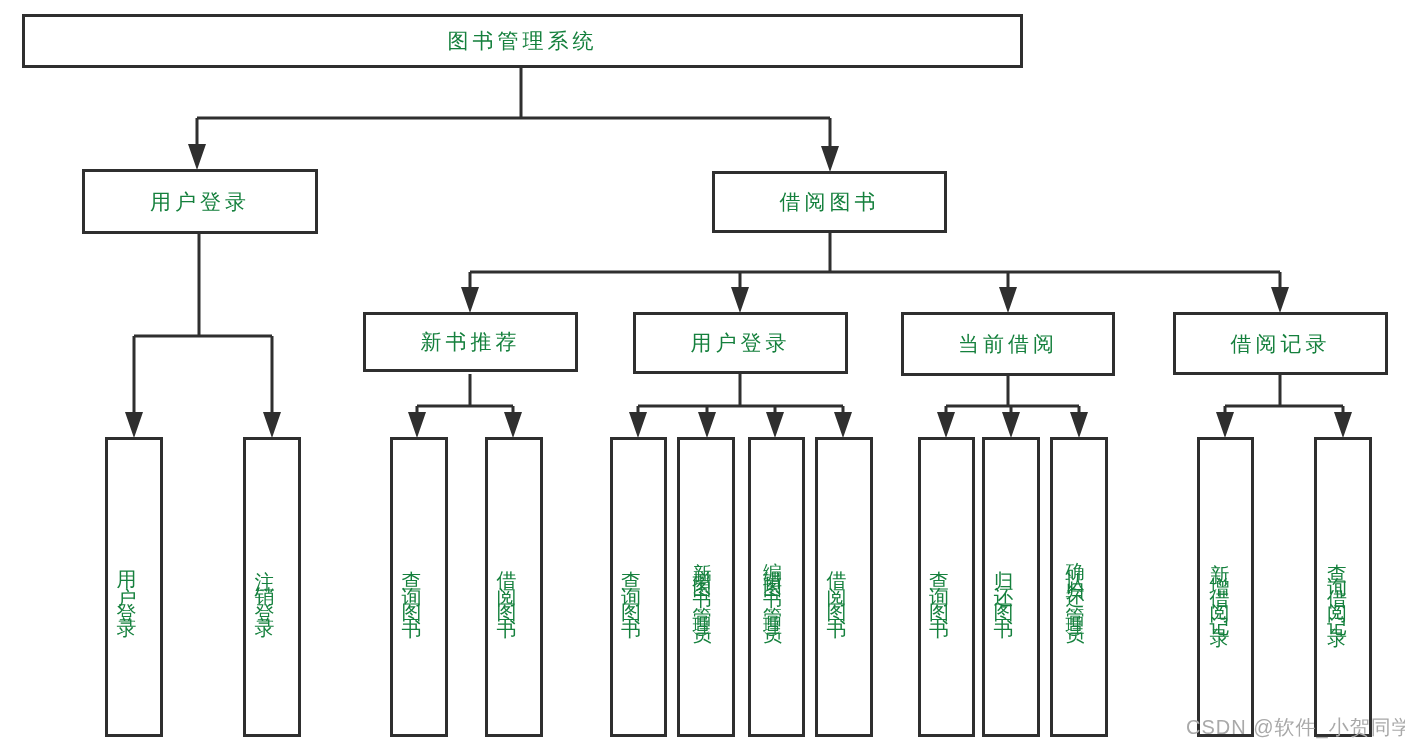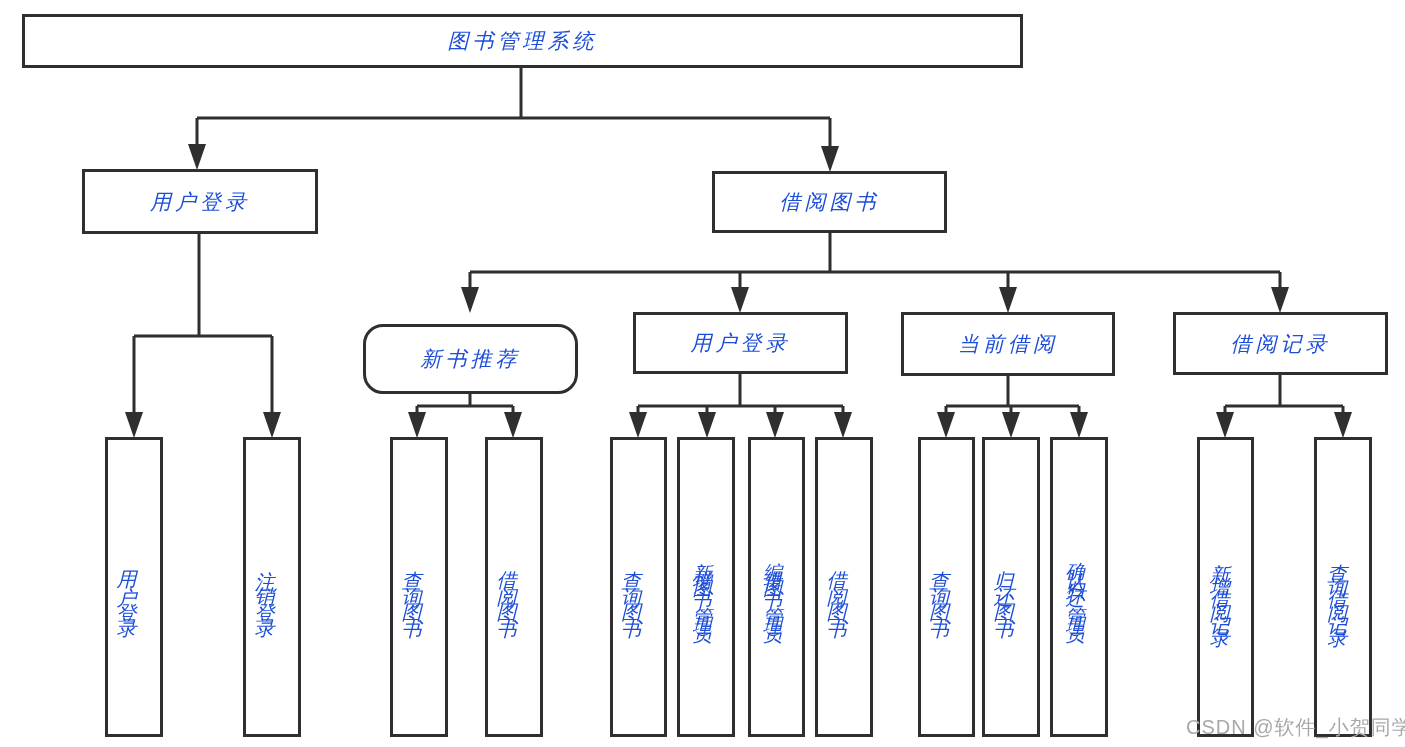--- a/index.html
+++ b/index.html
@@ -3,22 +3,22 @@
 <meta charset="utf-8">
 <style>
   html,body { margin:0; padding:0; background:#ffffff; }
   .canvas {
     position:relative; width:1405px; height:747px; background:#ffffff;
     font-family:"Liberation Sans","DejaVu Sans",sans-serif; overflow:hidden;
   }
   .connectors { position:absolute; left:0; top:0; width:1405px; height:747px; }
   .box {
     position:absolute; box-sizing:border-box; background:#ffffff;
-    border:3px solid #2f2f2f; color:#1d4ed8;
-    display:flex; align-items:center; justify-content:center;font-style:italic;
+    border:3px solid #2f2f2f; color:#15803d;
+    display:flex; align-items:center; justify-content:center;
   }
   .h-box { font-size:21px; letter-spacing:4px; white-space:nowrap; }
   .v-box {
     writing-mode:vertical-rl; text-orientation:mixed;
     font-size:20px; line-height:1;
   }
   .ls-wide  { letter-spacing:16px; padding-block-start:14px; }
   .ls-med   { letter-spacing:13px; padding-block-start:11px; }
   .ls-tight { letter-spacing:9px; font-size:19px; padding-block-start:7px; }
   .watermark {
@@ -72,21 +72,21 @@
              M1070,412 h18 L1079,438 z
              M1216,412 h18 L1225,438 z
              M1334,412 h18 L1343,438 z" fill="#2f2f2f" stroke="none"></path>
   </svg>
 
   <div class="box h-box" style="left:22px;top:14px;width:1001px;height:54px;">图书管理系统</div>
 
   <div class="box h-box" style="left:82px;top:169px;width:236px;height:65px;">用户登录</div>
   <div class="box h-box" style="left:712px;top:171px;width:235px;height:62px;">借阅图书</div>
 
-  <div class="box h-box" style="left:363px;top:324px;width:215px;height:70px;border-radius:20px;">新书推荐</div>
+  <div class="box h-box" style="left:363px;top:312px;width:215px;height:60px;">新书推荐</div>
   <div class="box h-box" style="left:633px;top:312px;width:215px;height:62px;">用户登录</div>
   <div class="box h-box" style="left:1173px;top:312px;width:215px;height:63px;">借阅记录</div>
   <div class="box h-box" style="left:901px;top:312px;width:214px;height:64px;">当前借阅</div>
 
   <div class="box v-box ls-wide" style="left:105px;top:437px;width:58px;height:300px;">用户登录</div>
   <div class="box v-box ls-wide" style="left:243px;top:437px;width:58px;height:300px;">注销登录</div>
 
   <div class="box v-box ls-wide" style="left:390px;top:437px;width:58px;height:300px;">查询图书</div>
   <div class="box v-box ls-wide" style="left:485px;top:437px;width:58px;height:300px;">借阅图书</div>
 

